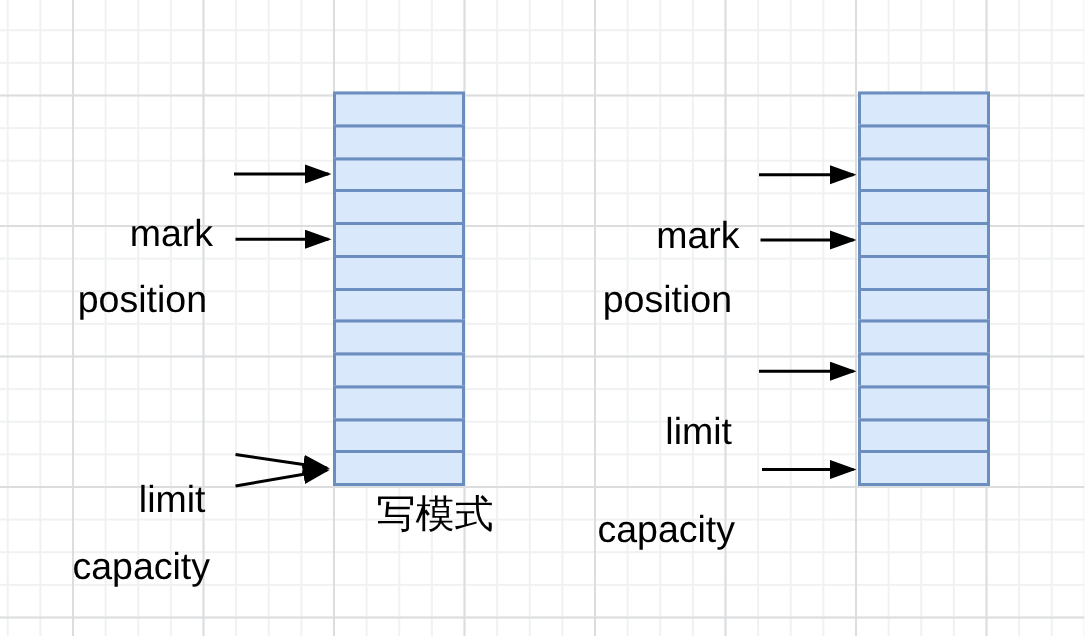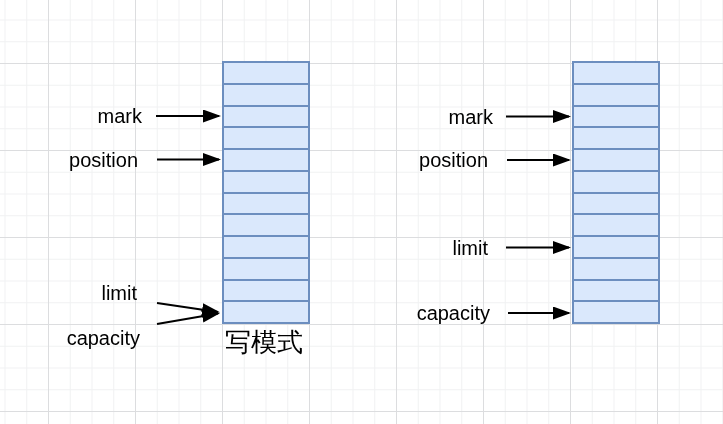--- a/index.html
+++ b/index.html
@@ -43,32 +43,34 @@
   }
   .cell {
     flex: 1;
     background: var(--cell-fill);
     border: 2px solid var(--cell-border);
   }
   .cell + .cell { margin-top: -2px; }
   .ptr-label {
     position: absolute;
     transform: translateY(-52%);
-    font-size: 20px;
+    font-size: 25px;
     line-height: 1;
     white-space: nowrap;
     color: var(--text);
+    margin-top: 41px;
   }
   .caption {
     position: absolute;
     transform: translate(-50%, -50%);
     font-size: 26px;
     line-height: 1;
     white-space: nowrap;
     color: var(--text);
+    margin-left: 26px;
   }
 </style>
 </head>
 <body>
 
 <div class="canvas" id="canvas">
   <svg id="arrow-layer" viewBox="0 0 723 424" xmlns="http://www.w3.org/2000/svg">
     <defs>
       <marker id="ah" viewBox="0 0 18 13" markerWidth="18" markerHeight="13" refX="16" refY="6.5" orient="auto" markerUnits="userSpaceOnUse">
         <path d="M0,0 L18,6.5 L0,13 Z" fill="#000000"></path>

